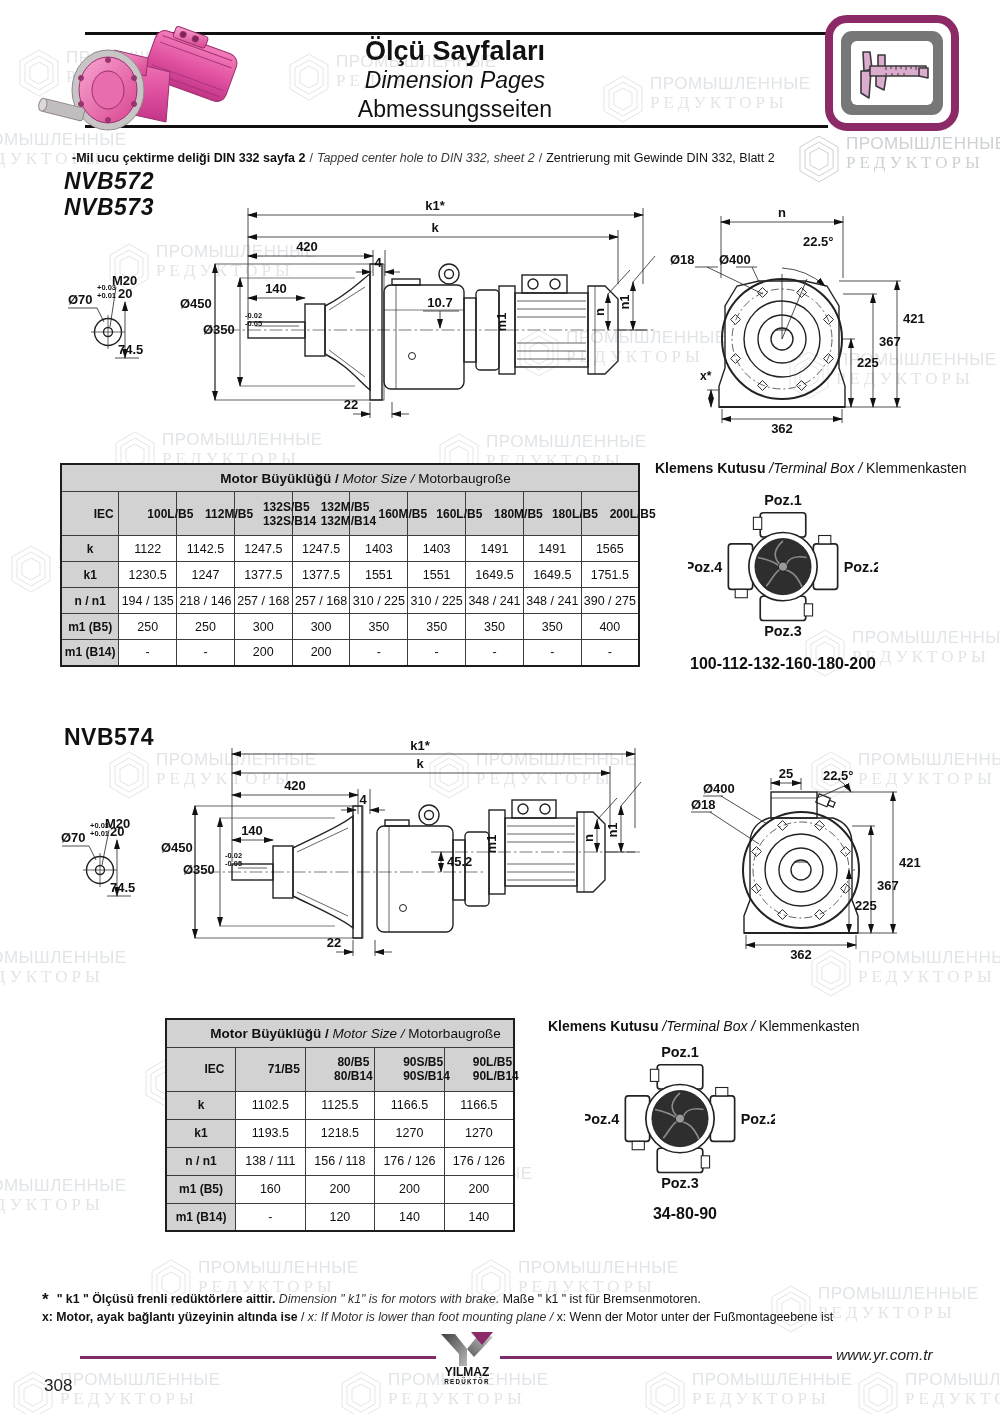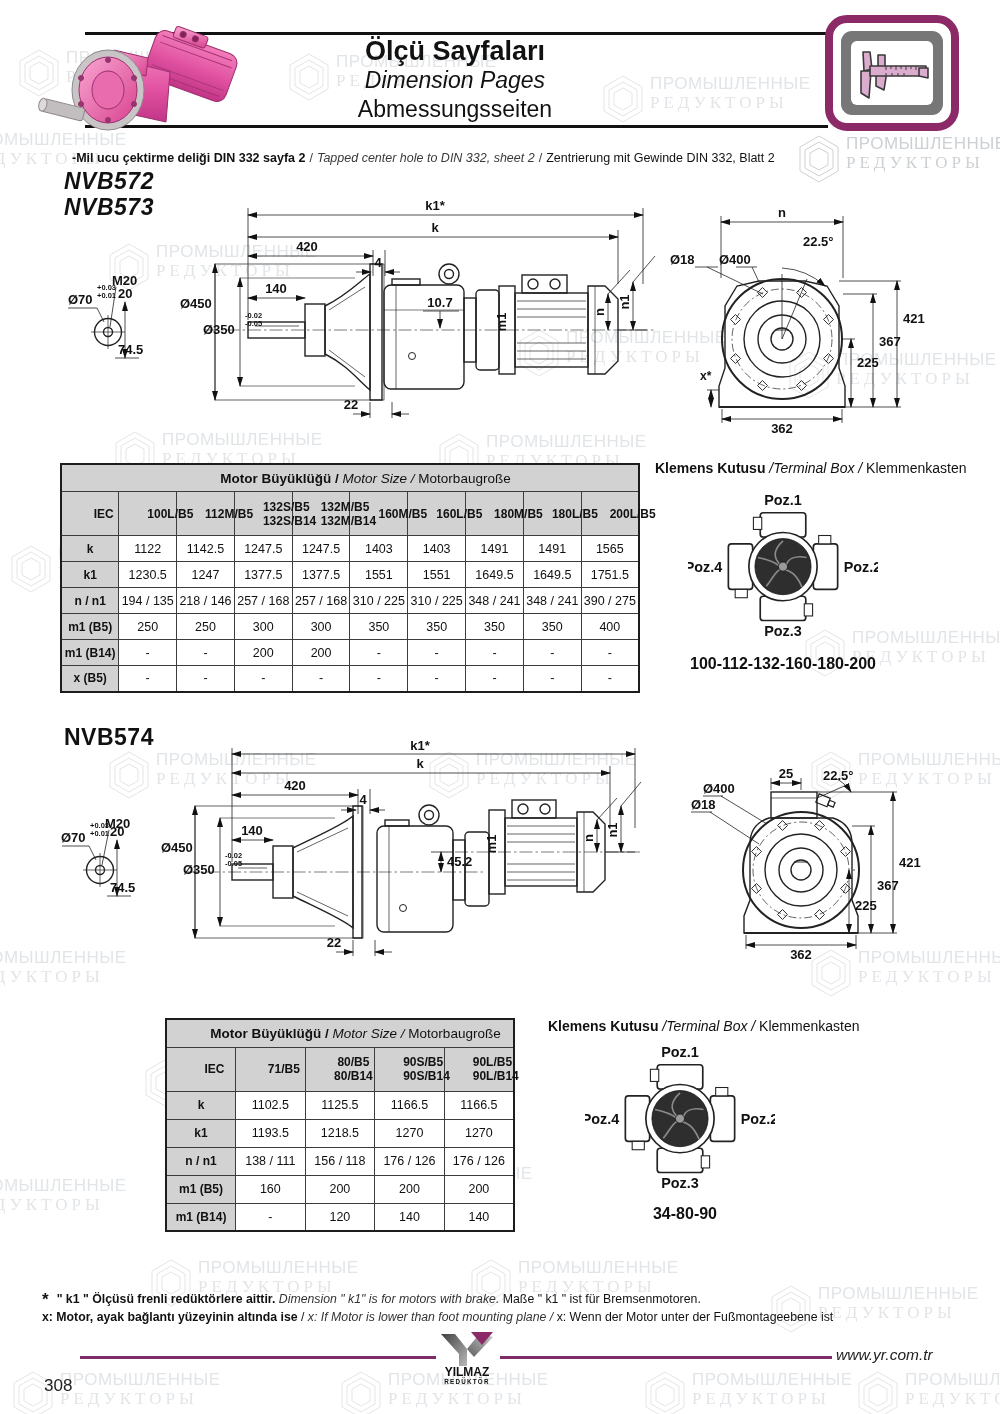--- a/index.html
+++ b/index.html
@@ -646,32 +646,20 @@
             <td class="tv">-</td>
             <td class="tv">-</td>
             <td class="tv">200</td>
             <td class="tv">200</td>
             <td class="tv">-</td>
             <td class="tv">-</td>
             <td class="tv">-</td>
             <td class="tv">-</td>
             <td class="tv">-</td>
           </tr>
-          <tr>
-            <td class="tl">x (B5)</td>
-            <td class="tv">-</td>
-            <td class="tv">-</td>
-            <td class="tv">-</td>
-            <td class="tv">-</td>
-            <td class="tv">-</td>
-            <td class="tv">-</td>
-            <td class="tv">-</td>
-            <td class="tv">-</td>
-            <td class="tv">-</td>
-          </tr>
         </tbody>
       </table>
 
     <div class="kk-head" style="left:655px;top:460px;">
       <span class="b">Klemens Kutusu </span><span class="i">/Terminal Box / </span><span>Klemmenkasten</span>
     </div>
     <svg class="abs" style="left:688px;top:493px;" width="190" height="148" viewBox="0 0 250 195">
       <g stroke="#222" stroke-width="2.2" fill="#fff">
         <rect x="95" y="26" width="60" height="32" rx="4"></rect>
         <rect x="165" y="67" width="32" height="60" rx="4"></rect>

